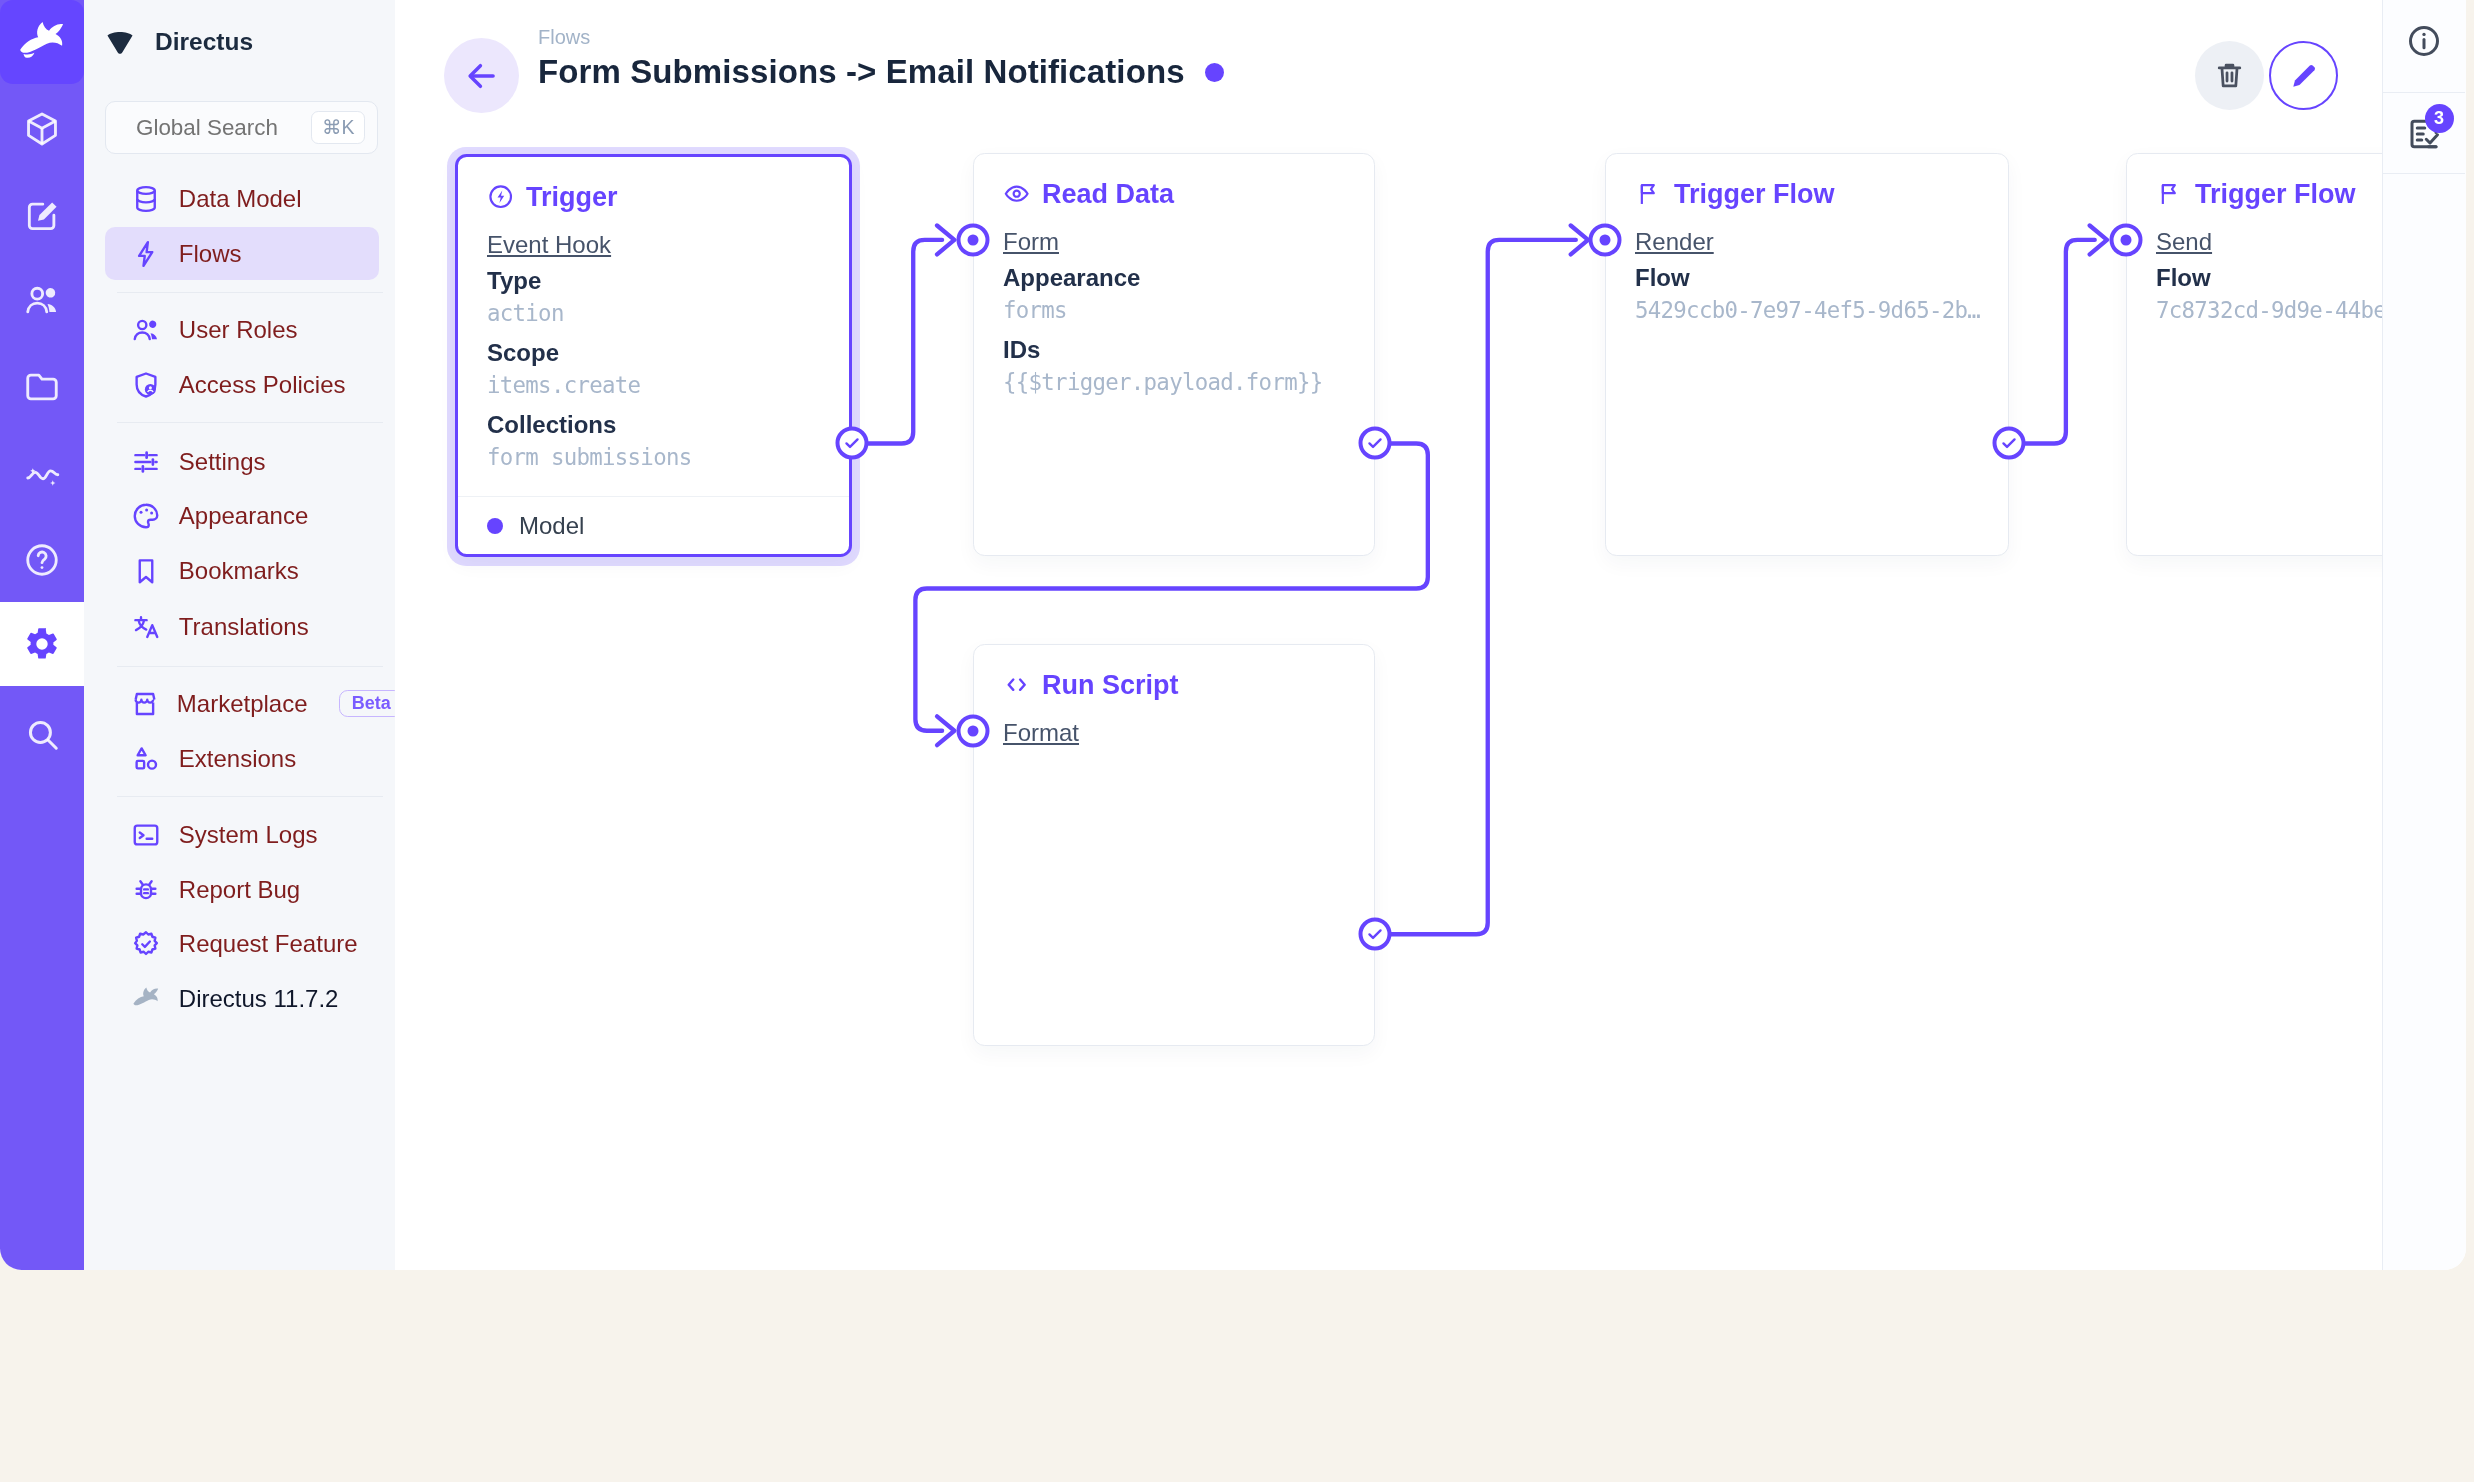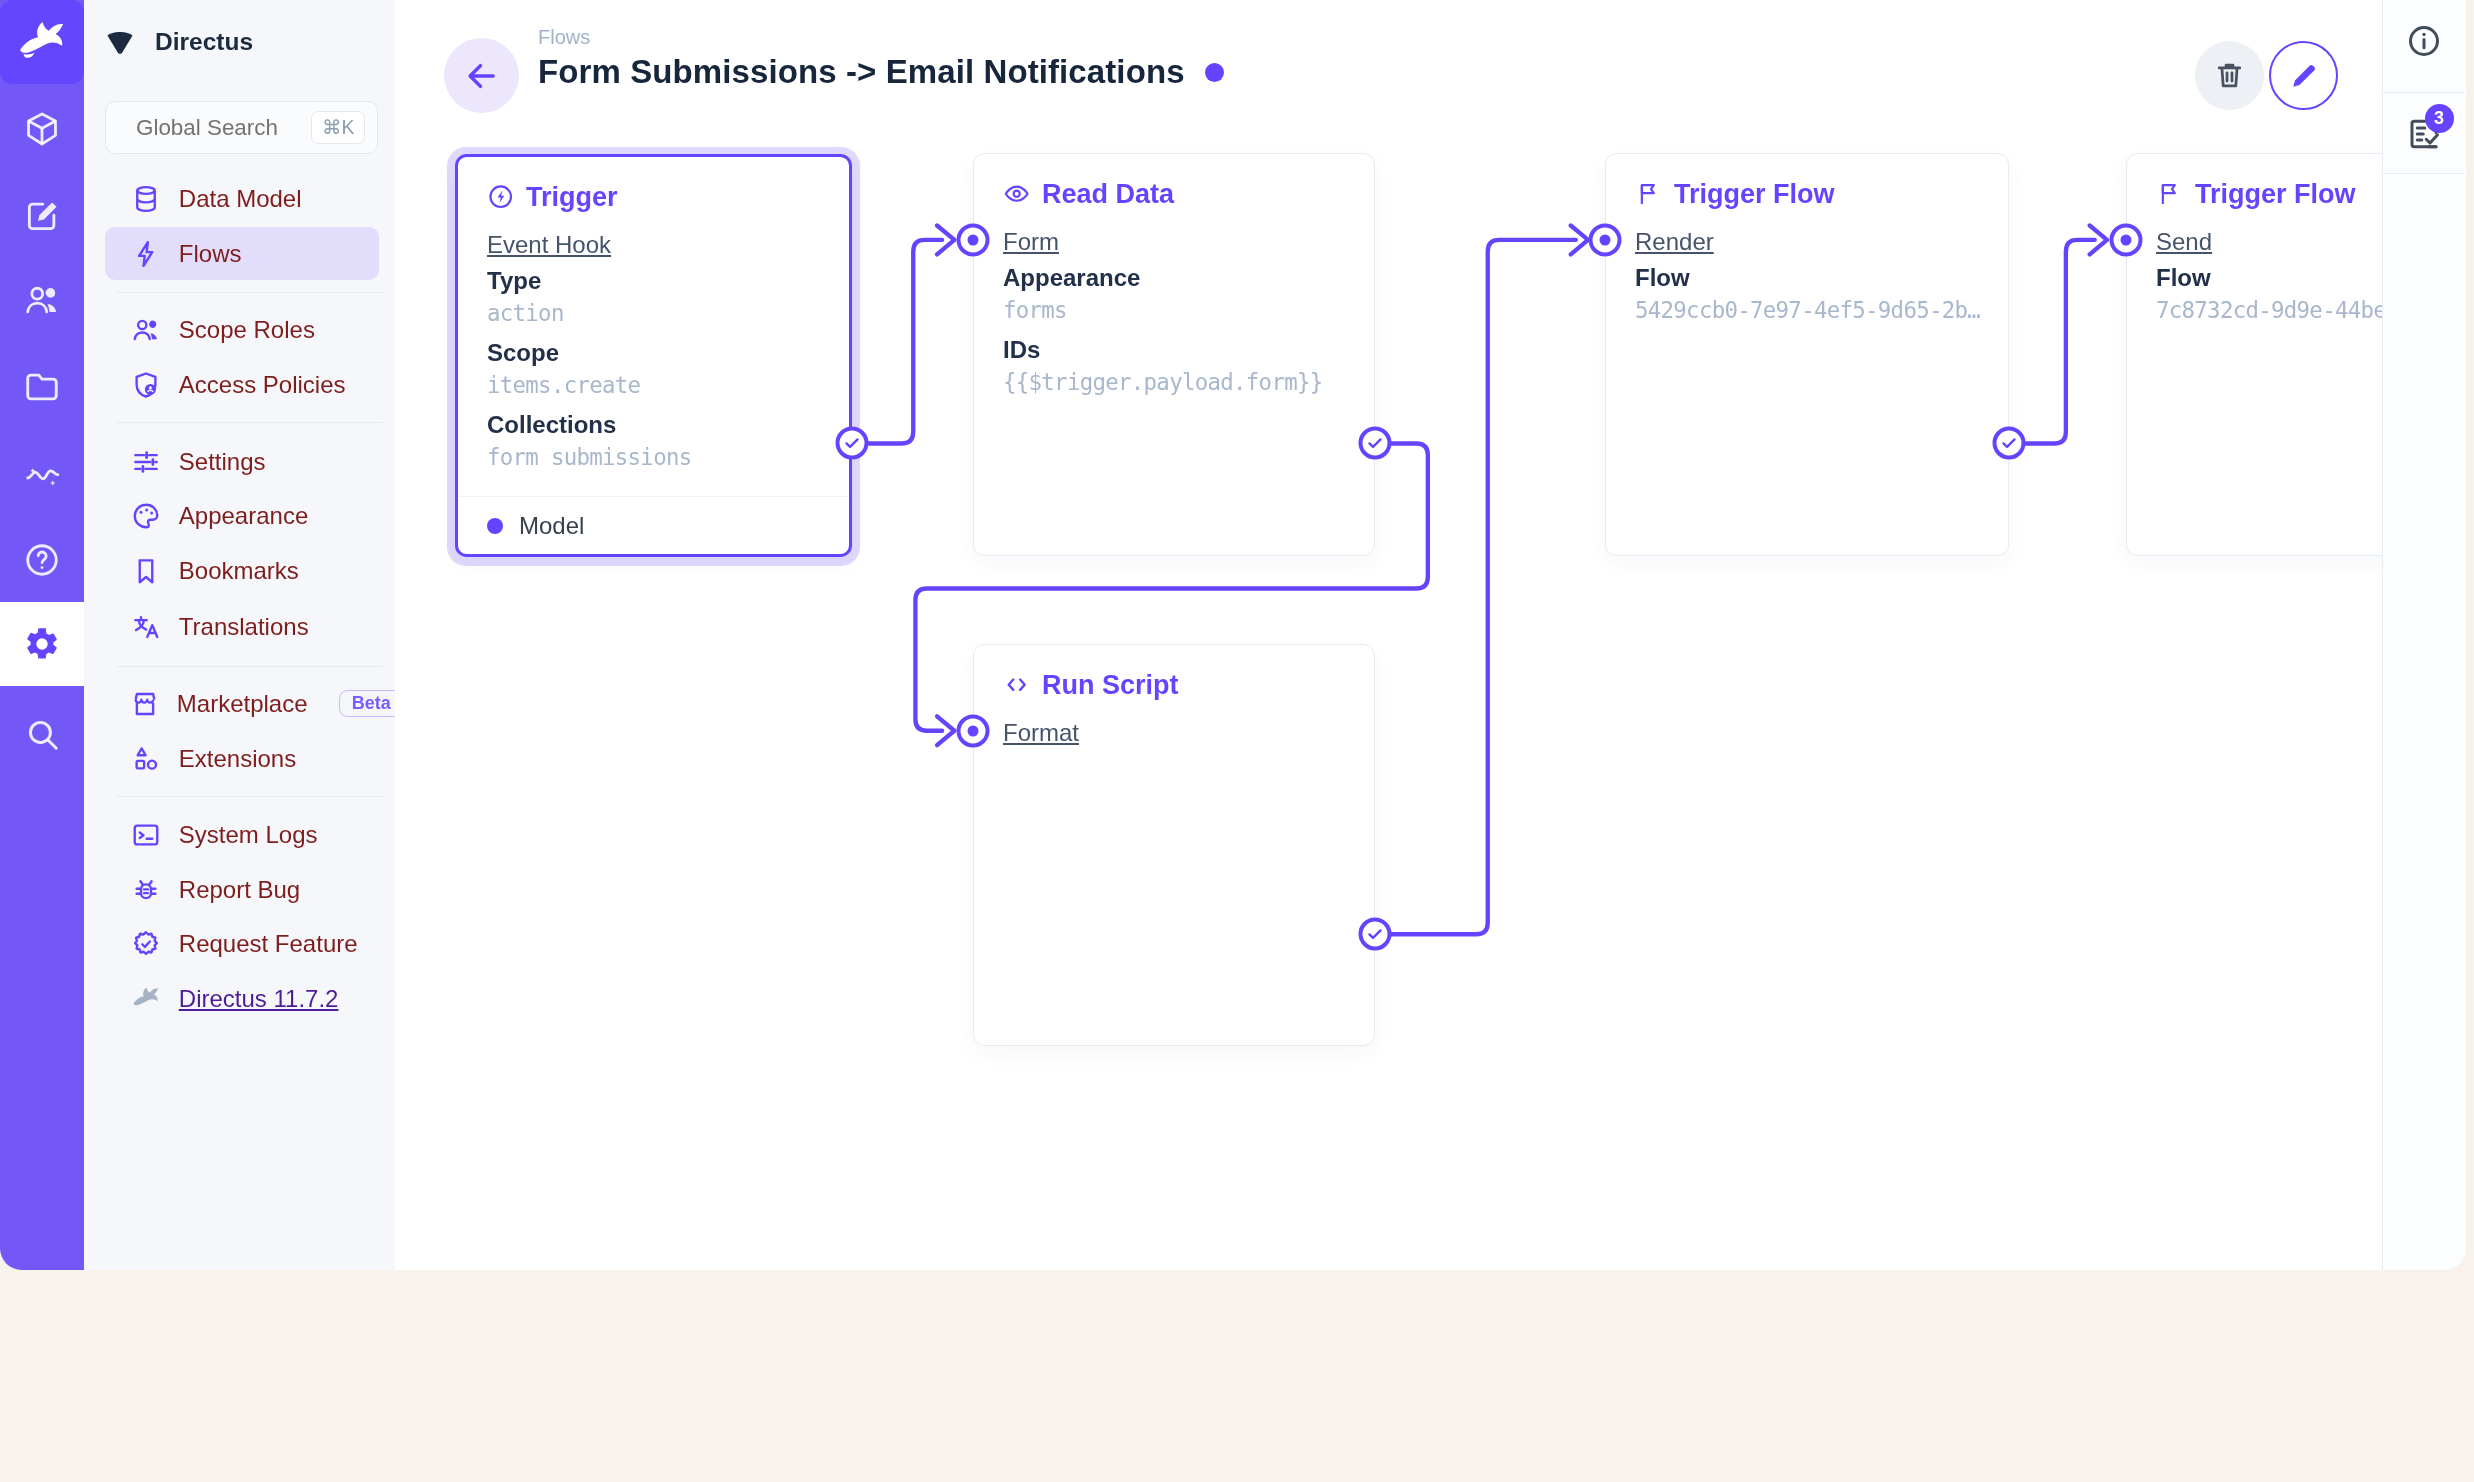--- a/index.html
+++ b/index.html
@@ -29,21 +29,21 @@
   .kbd{border:1.4px solid #E3E8F0;border-radius:7.2px;padding:3.6px 10px;font-size:19.5px;color:#8B9CB3;background:#FFF;}
 
   .nav-item{position:absolute;left:21px;width:274px;height:53px;border-radius:10px;display:flex;align-items:center;
             padding-left:24.5px;box-sizing:border-box;gap:17.3px;}
   .nav-item.active{background:#E3DDFC;}
   .nicon{width:32px;height:32px;color:#6644FF;display:flex;align-items:center;justify-content:center;}
   .nicon svg{width:30px;height:30px;}
   .nlabel{font-size:24px;color:#7f1d1d;font-weight:500;}
   .nav-div{position:absolute;left:33px;width:266px;height:1.4px;background:#E7EBF1;}
   .beta{margin-left:14.4px;border:1.4px solid #C7B6FF;color:#7A5CFF;border-radius:8.7px;padding:2.2px 11.6px;font-size:18px;font-weight:600;}
-  .version .nlabel{color:#4c1d95;font-weight:500;text-decoration:underline;}
+  .version .nlabel{color:#0f172a;font-weight:500;}
   .version .nicon{color:#A5B3C4;}
 
   
   .canvas{position:absolute;left:395px;top:0;width:1987px;height:1473px;background:#FFFFFF;overflow:hidden;}
   .backbtn{position:absolute;left:49px;top:38px;width:75px;height:75px;border-radius:50%;background:#ECE7FD;
            display:flex;align-items:center;justify-content:center;color:#6644FF;}
   .crumb{position:absolute;left:143px;top:26px;font-size:20px;color:#A2B3C8;font-weight:500;}
   .titlerow{position:absolute;left:143px;top:53px;display:flex;align-items:center;gap:20px;}
   .title{font-size:33px;font-weight:700;color:#18263C;letter-spacing:0.1px;}
   .title-dot{width:19px;height:19px;border-radius:50%;background:#6644FF;}
@@ -202,21 +202,21 @@
     <div class="nav-div" style="top:292px"></div>
 
     <div class="nav-item" style="top:303px">
       <span class="nicon">
         <svg viewBox="0 0 24 24" fill="none" stroke="currentColor" stroke-width="1.9" stroke-linecap="round">
             <circle cx="9" cy="8" r="3.3"></circle>
             <path d="M3 19.3c.4-3.3 2.9-5.3 6-5.3s5.6 2 6 5.3"></path>
             <path fill="currentColor" stroke="none" d="M14.6 8.3a2.9 2.9 0 104-3.5 2.9 2.9 0 00-4 3.5zM15.6 14.5c2.8.3 4.8 2.1 5.2 4.8h-4c-.2-2-.6-3.5-1.2-4.8z"></path>
           </svg>
       </span>
-      <span class="nlabel">Scope Roles</span>
+      <span class="nlabel">User Roles</span>
     </div>
     <div class="nav-item" style="top:358px">
       <span class="nicon">
         <svg viewBox="0 0 24 24" fill="none" stroke="currentColor" stroke-width="1.9" stroke-linejoin="round">
             <path d="M12 2.8l7.5 2.7v6c0 4.6-3 8.2-7.5 9.7-4.5-1.5-7.5-5.1-7.5-9.7v-6z"></path>
             <circle cx="15.5" cy="15.5" r="4.4" fill="currentColor" stroke="none"></circle>
             <circle cx="15.5" cy="14.2" r="1.2" fill="#F5F7FA" stroke="none"></circle>
             <path d="M13.3 17.6c.5-1 1.3-1.4 2.2-1.4s1.7.4 2.2 1.4" stroke="#F5F7FA" stroke-width="1.1" fill="none"></path>
           </svg>
       </span>

